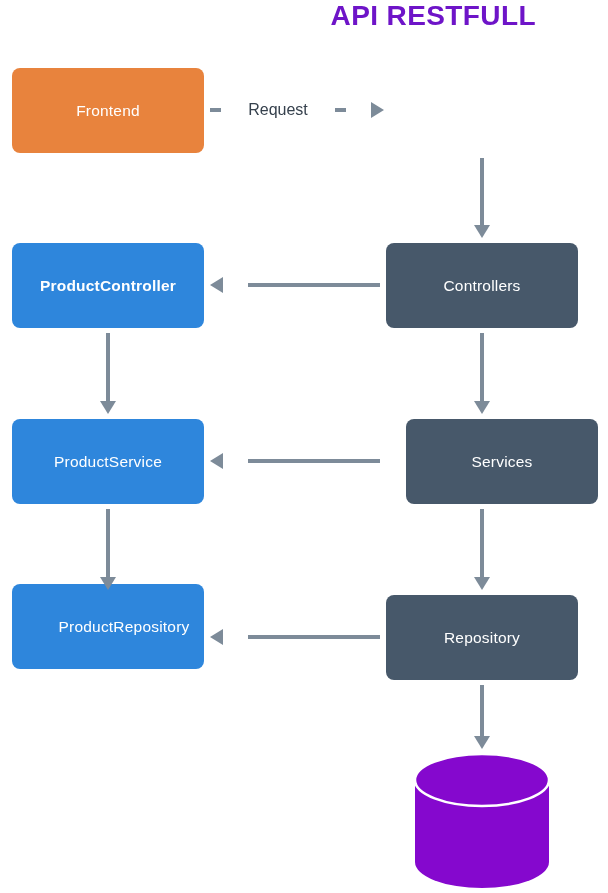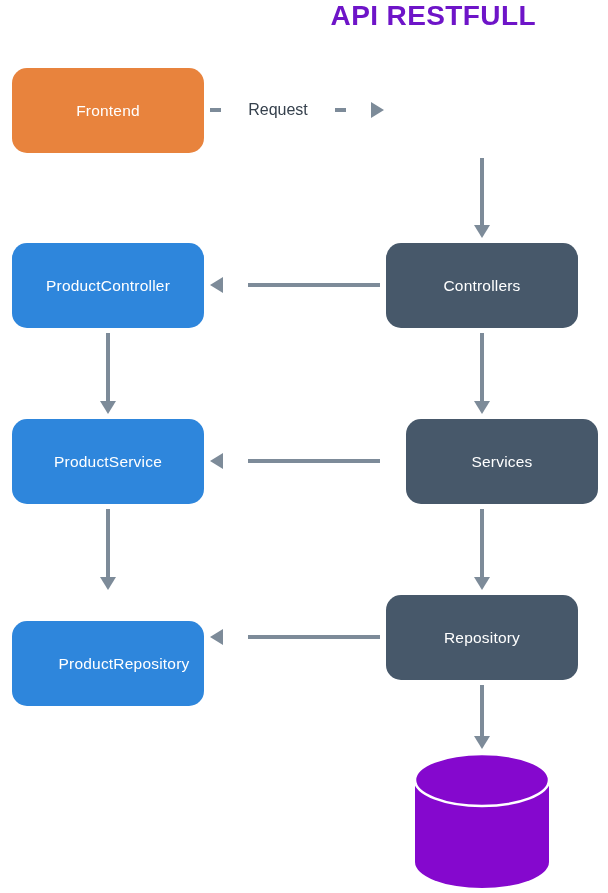--- a/index.html
+++ b/index.html
@@ -24,37 +24,37 @@
 
   .title{
     position:absolute;top:0px;right:15px;
     font-size:28px;font-weight:800;letter-spacing:.4px;
     color:var(--color-title);
     white-space:nowrap;
   }
 
   .node{
     position:absolute;width:192px;height:85px;
-    border-radius:15px;
+    border-radius:8px;
     display:flex;align-items:center;justify-content:center;
     color:var(--color-box-text);
     font-size:15.5px;letter-spacing:.2px;
     box-sizing:border-box;
   }
   .node--orange{background:var(--color-frontend-box);}
   .node--dark{background:var(--color-backend-box);}
   .node--blue{background:var(--color-product-box);}
 
   .n-frontend{left:12px;top:68px;}
   .n-backend{left:386px;top:68px;}
-  .n-product-controller{left:12px;top:243px;}
+  .n-product-controller{left:12px;top:243px;font-weight:bold;}
   .n-controllers{left:386px;top:243px;}
   .n-product-service{left:12px;top:419px;}
   .n-services{left:406px;top:419px;}
-  .n-product-repository{left:12px;top:621px;padding-left:32px;}
+  .n-product-repository{left:12px;top:584px;padding-left:32px;}
   .n-repository{left:386px;top:595px;}
 
   
   .hline{height:4px;background:var(--color-arrow);flex:1;}
   .vline{width:4px;background:var(--color-arrow);flex:1;}
   .head-right{width:0;height:0;border-top:8px solid transparent;border-bottom:8px solid transparent;border-left:13px solid var(--color-arrow);}
   .head-left{width:0;height:0;border-top:8px solid transparent;border-bottom:8px solid transparent;border-right:13px solid var(--color-arrow);}
   .head-down{width:0;height:0;border-left:8px solid transparent;border-right:8px solid transparent;border-top:13px solid var(--color-arrow);}
 
   .arrow-h{position:absolute;display:flex;align-items:center;height:16px;gap:25px;}

